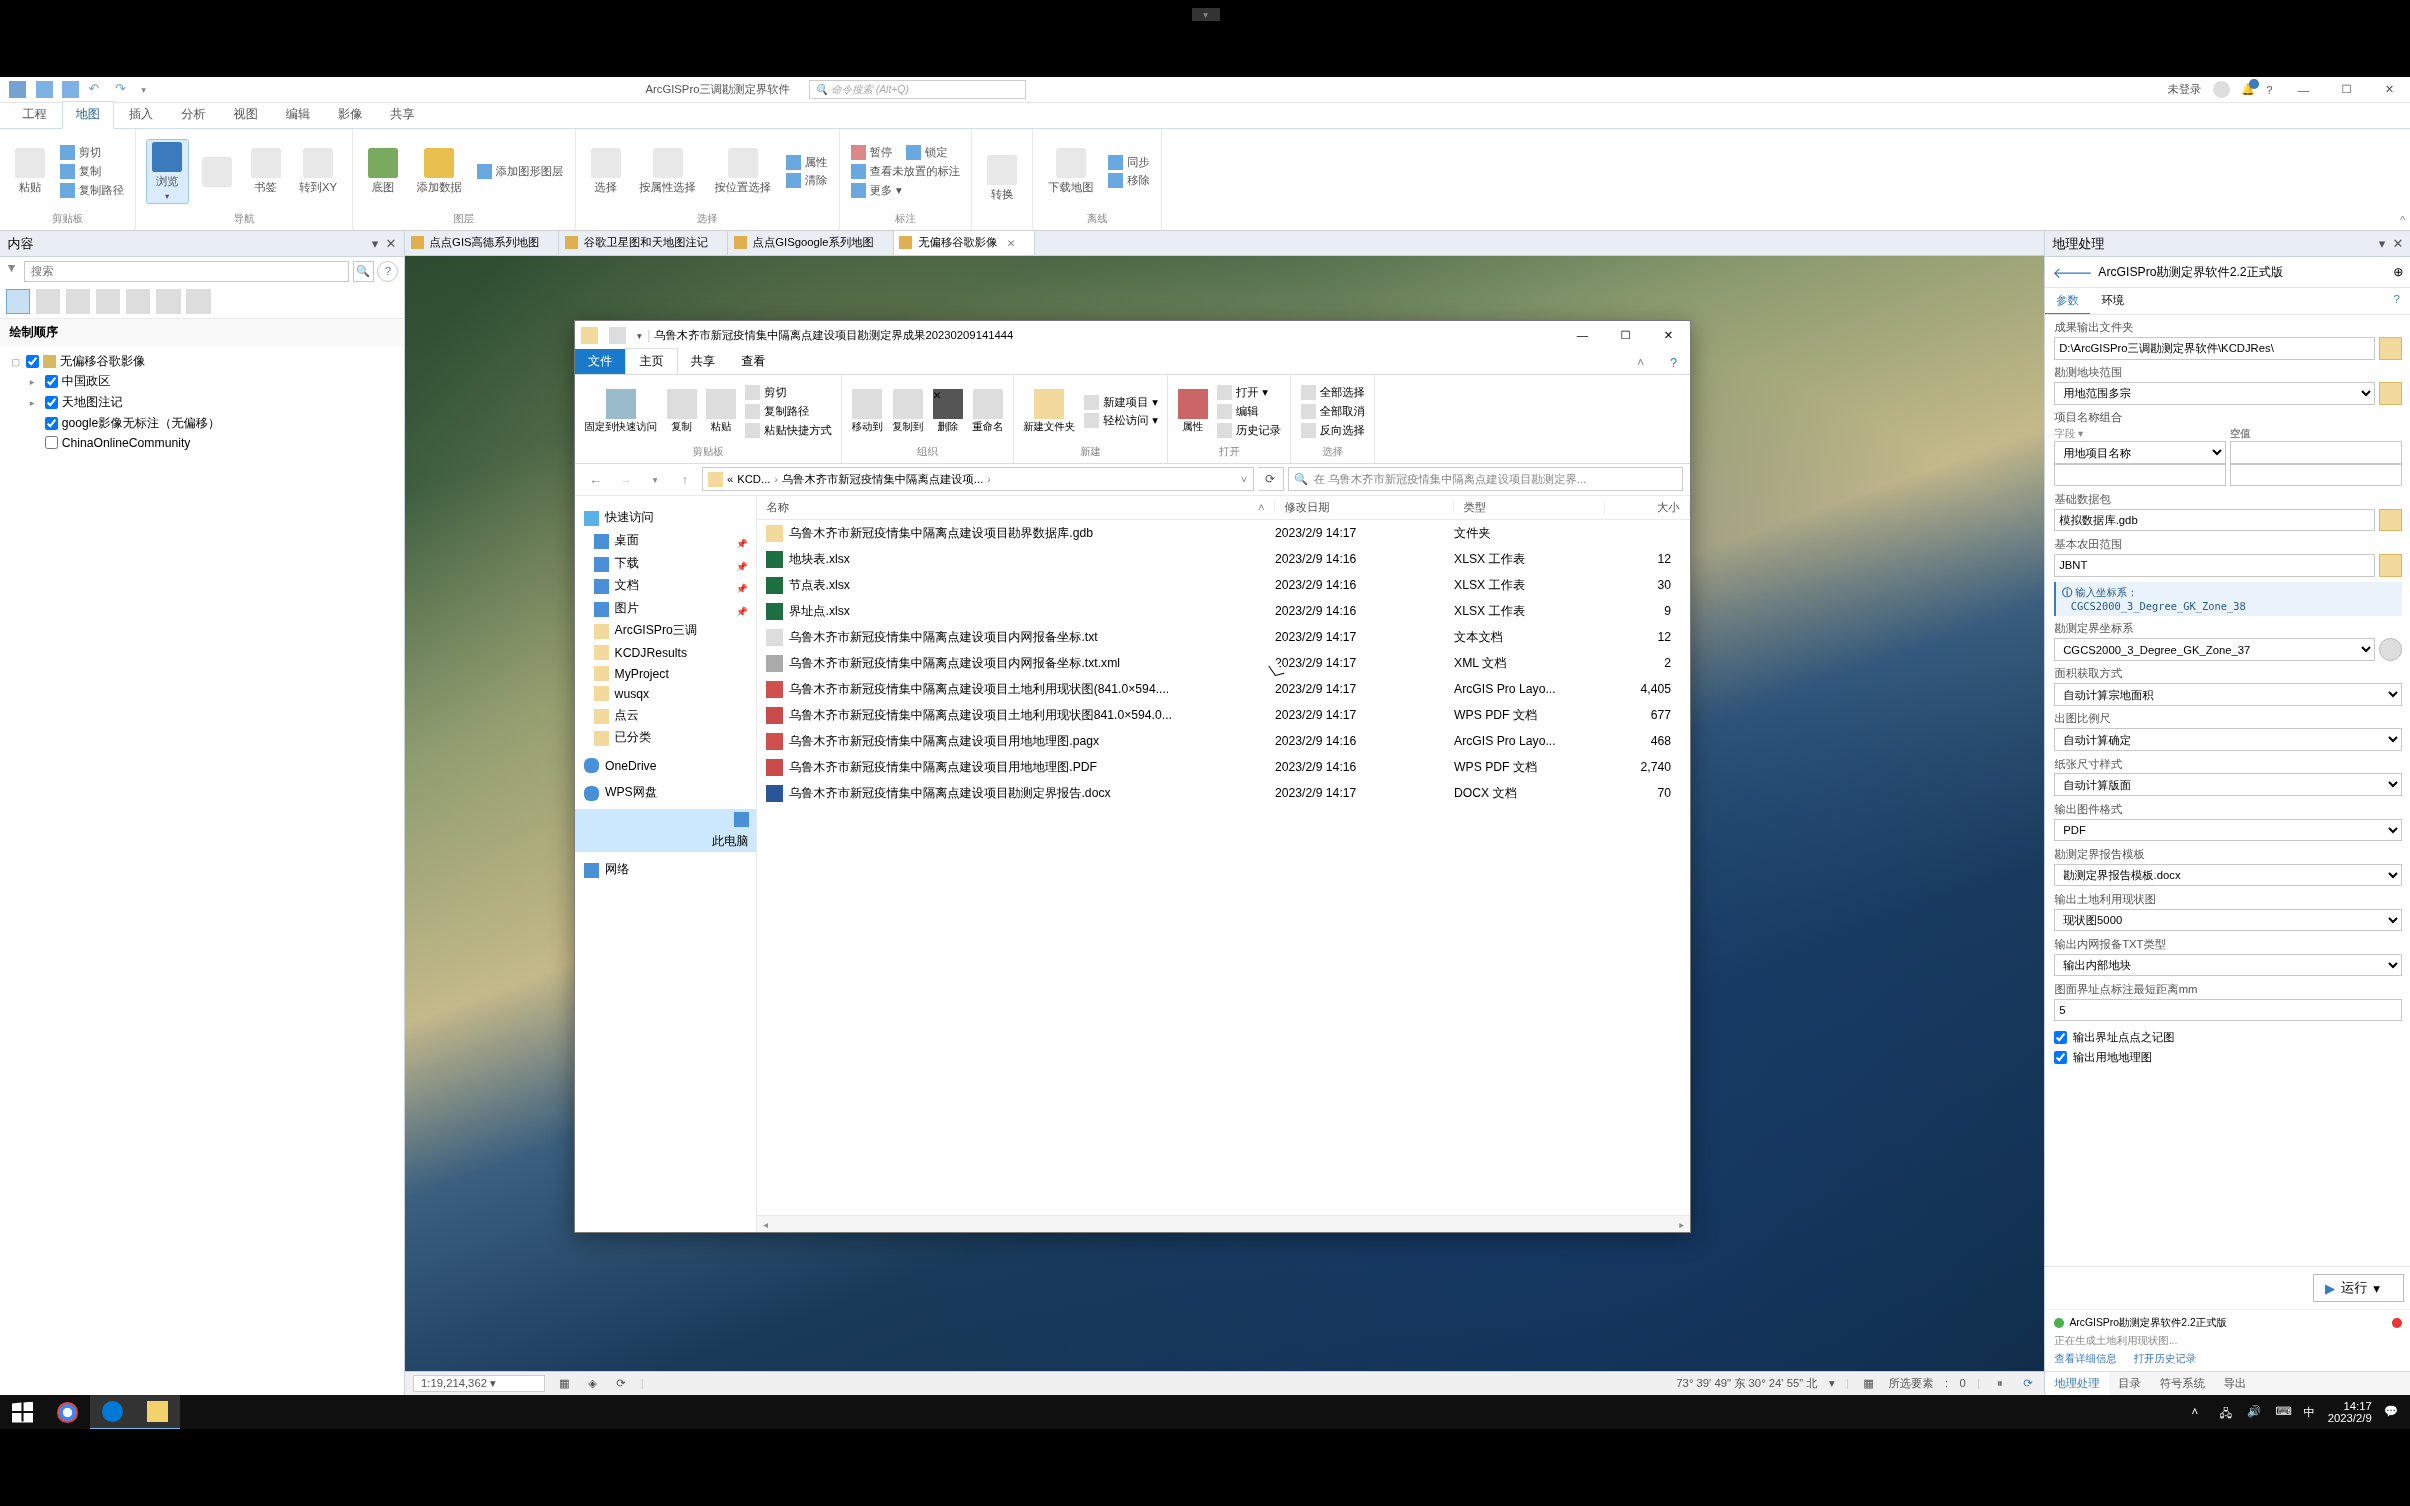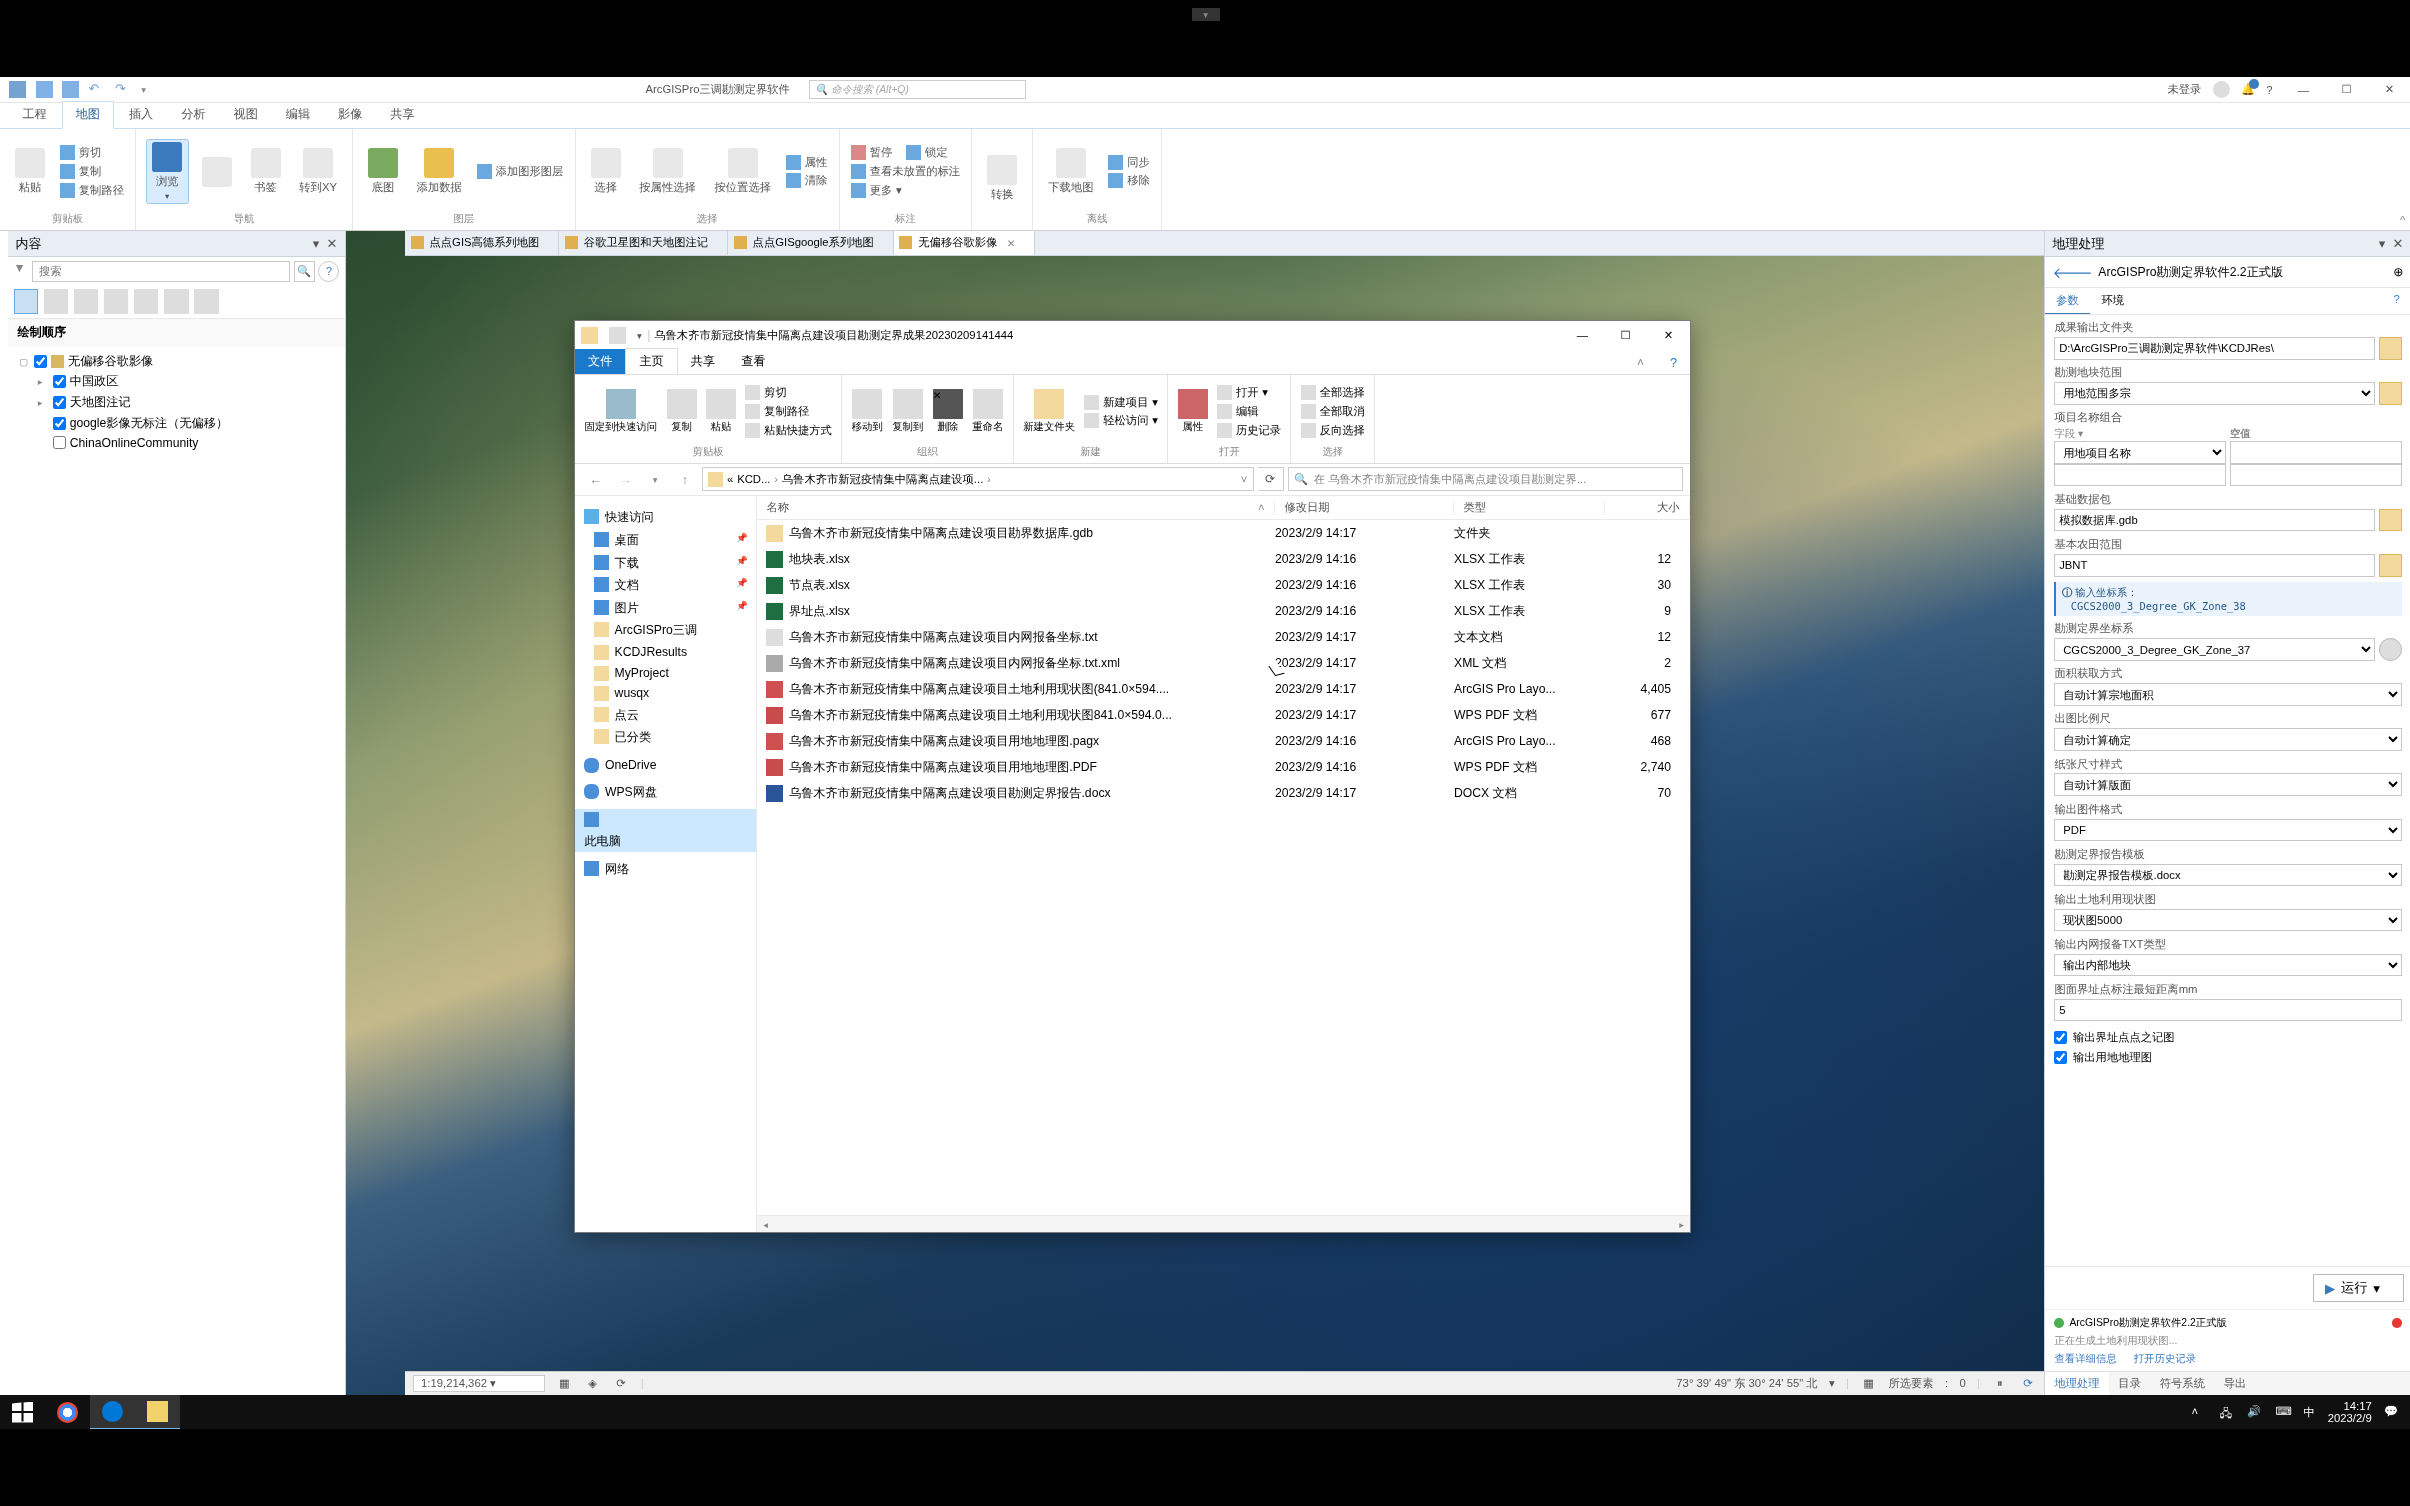--- a/index.html
+++ b/index.html
@@ -50,21 +50,21 @@
 .doc-tabs { height: 24.5px; background: #e8eef4; display: flex; align-items: stretch; font-size: 11.3px; border-bottom: 0.9px solid #c9d4de; }
 .doc-tabs .dtab { padding: 3.8px 19px 3.8px 24.5px; border-right: 0.9px solid #c9d4de; display: flex; align-items: center; gap: 5.6px; position: relative; }
 .doc-tabs .dtab .dicon { position: absolute; left: 5.6px; width: 13px; height: 13px; background: #e0b050; }
 .doc-tabs .dtab.active { background: #fff; }
 .doc-tabs .dtab .dclose { color: #888; font-size: 10.4px; margin-left: 3.8px; }
 
 
 .main-body { flex: 1; display: flex; min-height: 0; }
 
 
-.contents-pane { width: 346px; background: #fff; border-right: 0.9px solid #c9d4de; display: flex; flex-direction: column; font-size: 12.2px; padding-left: 8px; }
+.contents-pane { width: 405px; background: #fff; border-right: 0.9px solid #c9d4de; display: flex; flex-direction: column; font-size: 12.2px; }
 .pane-header { height: 26px; background: #e8eef4; display: flex; align-items: center; padding: 0 7.5px; justify-content: space-between; border-bottom: 0.9px solid #c9d4de; font-size: 13px; }
 .pane-header .pclose { color: #555; }
 .contents-search { padding: 3.8px 5.6px; display: flex; gap: 3.8px; }
 .contents-search input { flex: 1; height: 21px; border: 0.9px solid #c8c8c8; font-size: 11.3px; padding: 0 5.6px; }
 .contents-search .sbtn { width: 21px; height: 21px; border: 0.9px solid #c8c8c8; display: flex; align-items: center; justify-content: center; font-size: 11.3px; }
 .contents-toolbar { display: flex; gap: 5.6px; padding: 3.8px 5.6px; border-bottom: 0.9px solid #e8e8e8; }
 .contents-toolbar .cticon { width: 24.5px; height: 24.5px; background: #ddd; }
 .contents-toolbar .cticon.active { background: #c7e0f4; border: 0.9px solid #6aa9e0; }
 .toc-header { padding: 5.6px 9.4px; font-weight: bold; background:#f9f9f9; }
 .toc-tree { padding: 3.8px 3.8px; flex: 1; overflow: auto; }
@@ -138,21 +138,21 @@
 .exp-addr { height: 32px; display: flex; align-items: center; padding: 3.8px 7.5px; gap: 3.8px; border-bottom: 0.9px solid #eaeaea; }
 .exp-addr .navbtn { width: 26px; height: 24.5px; display: flex; align-items: center; justify-content: center; color: #888; font-size: 13px; }
 .exp-addr .addrbar { flex: 1; height: 24.5px; border: 0.9px solid #ccc; display: flex; align-items: center; padding: 0 5.6px; font-size: 11.3px; gap: 3.8px; }
 .exp-addr .addrbar .aicon { width: 15px; height: 15px; background: #f3d99b; }
 .exp-addr .addrbar .sep { color: #888; }
 .exp-addr .refresh { width: 26px; height: 24.5px; border: 0.9px solid #ccc; border-left: none; display: flex; align-items: center; justify-content: center; color: #555; }
 .exp-addr .searchbox { width: 395px; height: 24.5px; border: 0.9px solid #ccc; display: flex; align-items: center; padding: 0 5.6px; color: #888; font-size: 11.3px; gap: 5.6px; }
 
 .exp-body { flex: 1; display: flex; min-height: 0; }
 .exp-nav { width: 198px; border-right: 0.9px solid #eaeaea; overflow: auto; padding: 5.6px 0; }
-.exp-nav .nitem { display: flex; align-items: flex-start; gap: 5.6px; padding: 2.8px 7.5px 2.8px 19px; font-size: 12.2px; }
+.exp-nav .nitem { display: flex; align-items: flex-end; gap: 5.6px; padding: 2.8px 7.5px 2.8px 19px; font-size: 12.2px; }
 .exp-nav .nitem.group { padding-left: 9.4px; font-size: 12.2px; margin-top: 5.6px; }
 .exp-nav .nitem .nicon { width: 15px; height: 15px; background: #f3d99b; }
 .exp-nav .nitem .nicon.blue { background: #4a90d9; }
 .exp-nav .nitem .nicon.star { background: #5ab0e8; }
 .exp-nav .nitem .pin { color: #888; font-size: 9.4px; margin-left: auto; }
 .exp-nav .nitem.selected { background: #cce8ff; flex-direction: column; }
 
 .exp-files { flex: 1; display: flex; flex-direction: column; }
 .exp-cols { height: 24.5px; display: flex; align-items: center; border-bottom: 0.9px solid #eaeaea; font-size: 11.3px; color: #555; }
 .exp-cols .col { padding: 0 9.4px; border-right: 0.9px solid #f0f0f0; }

